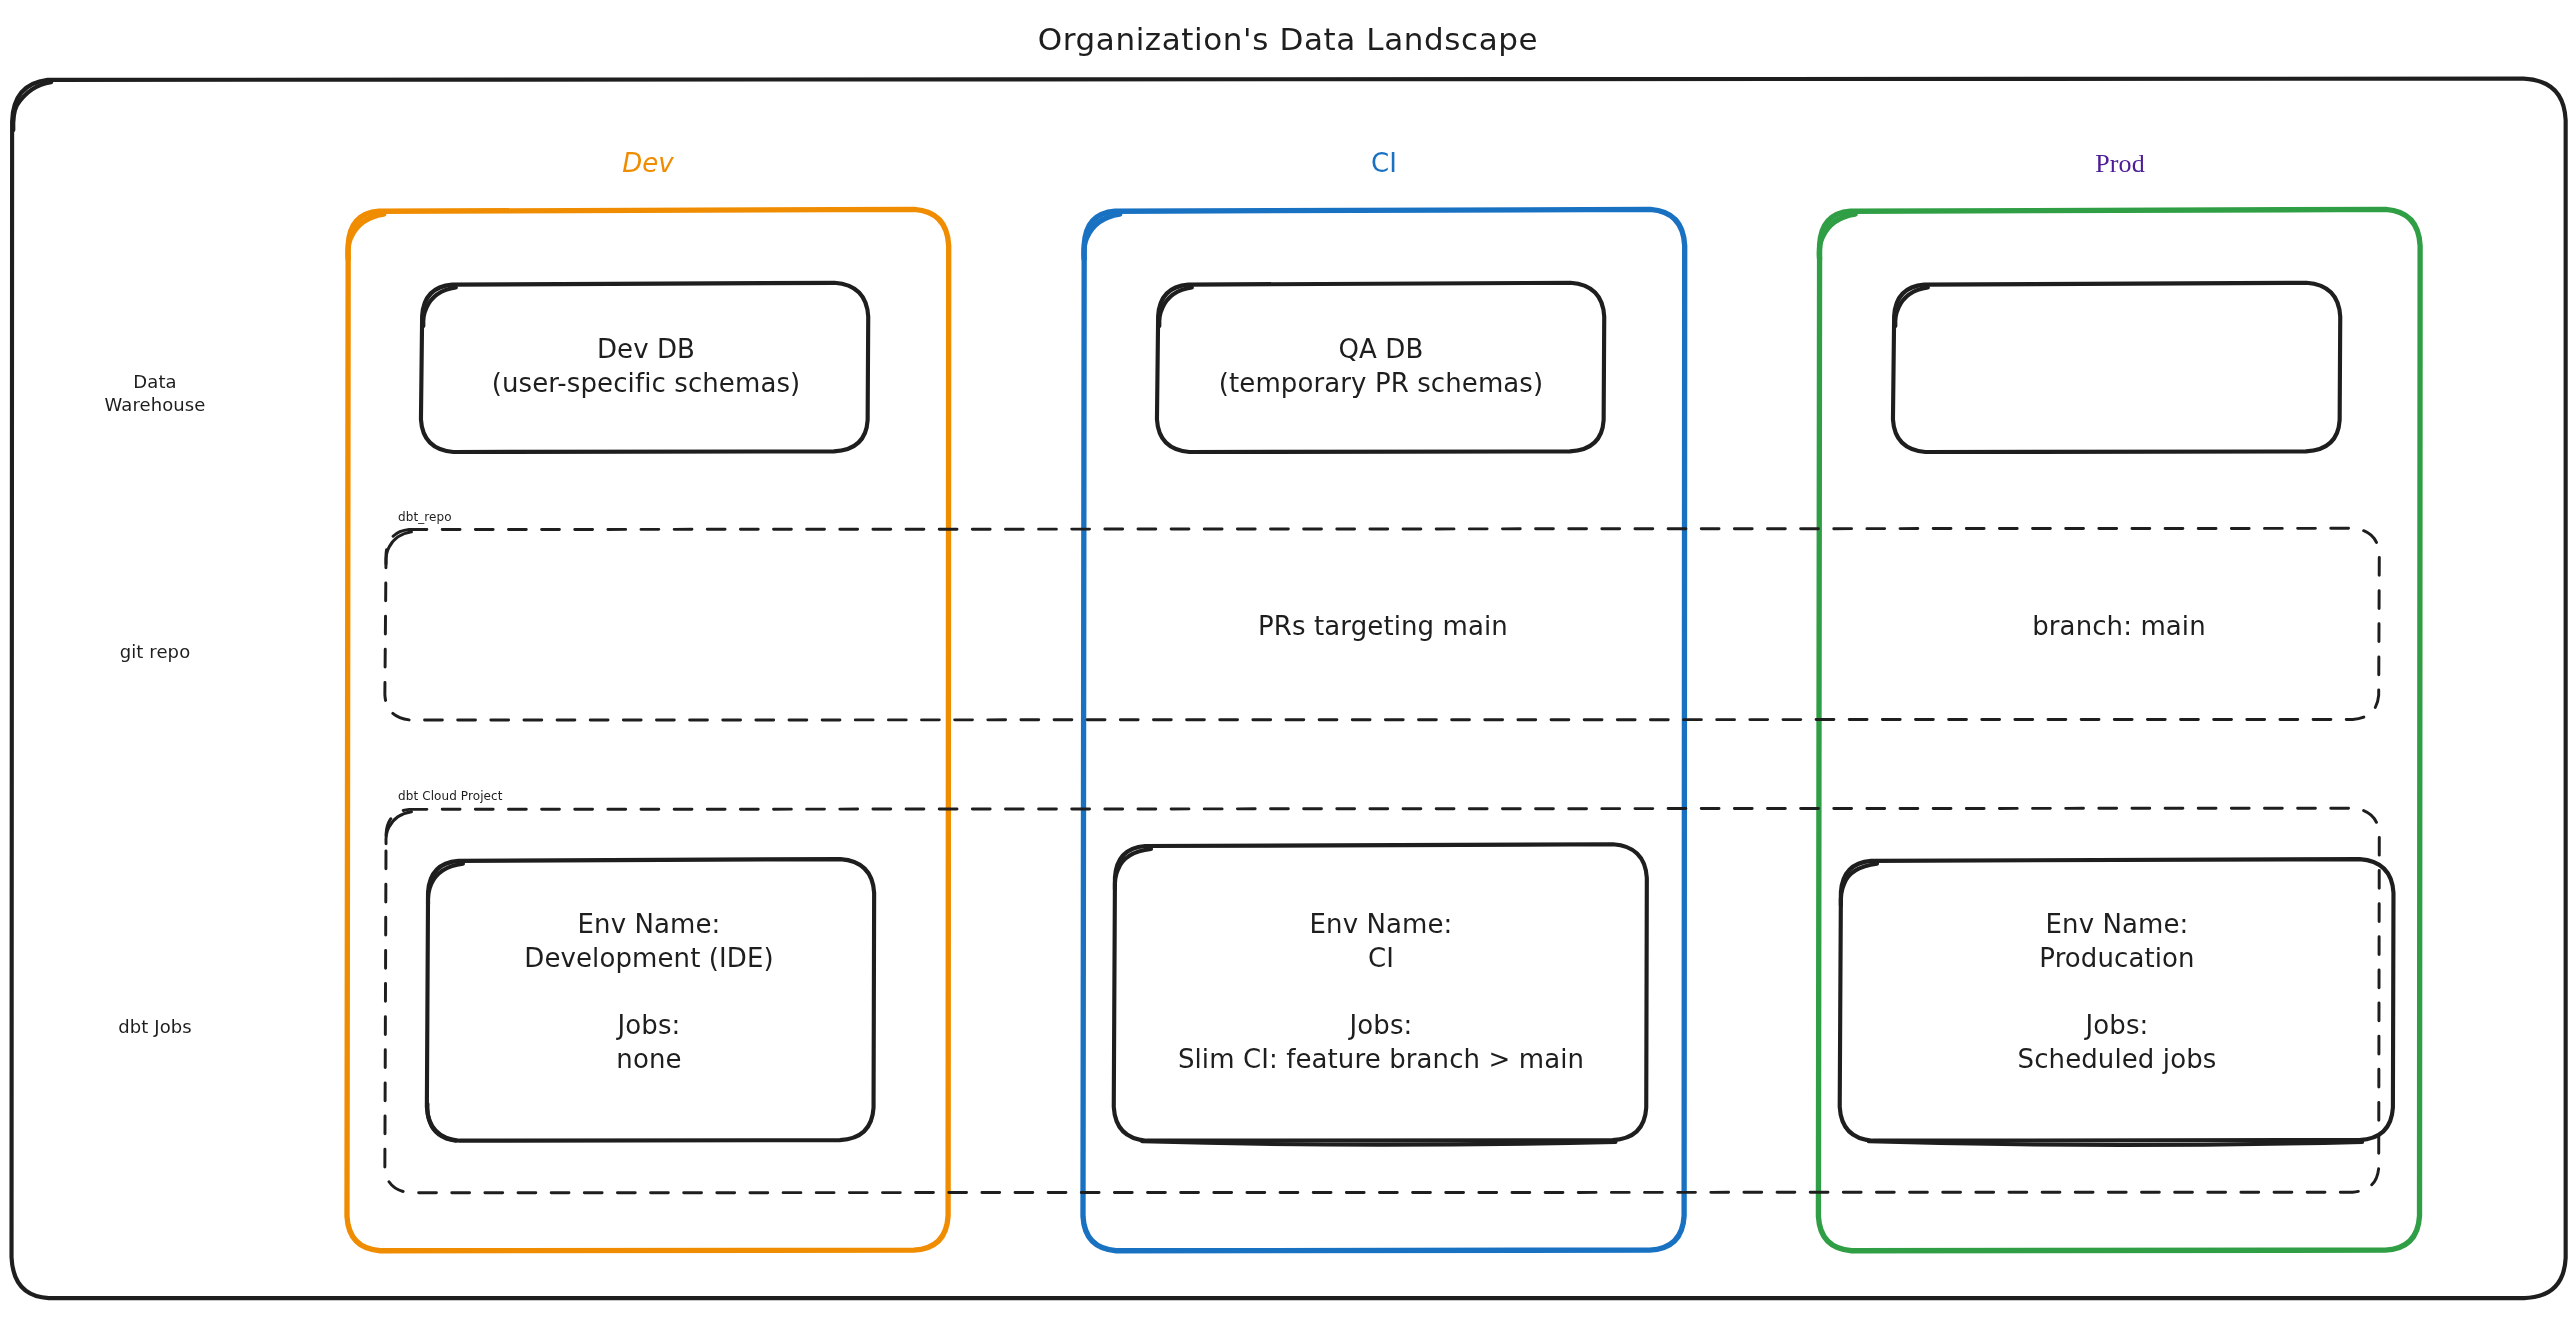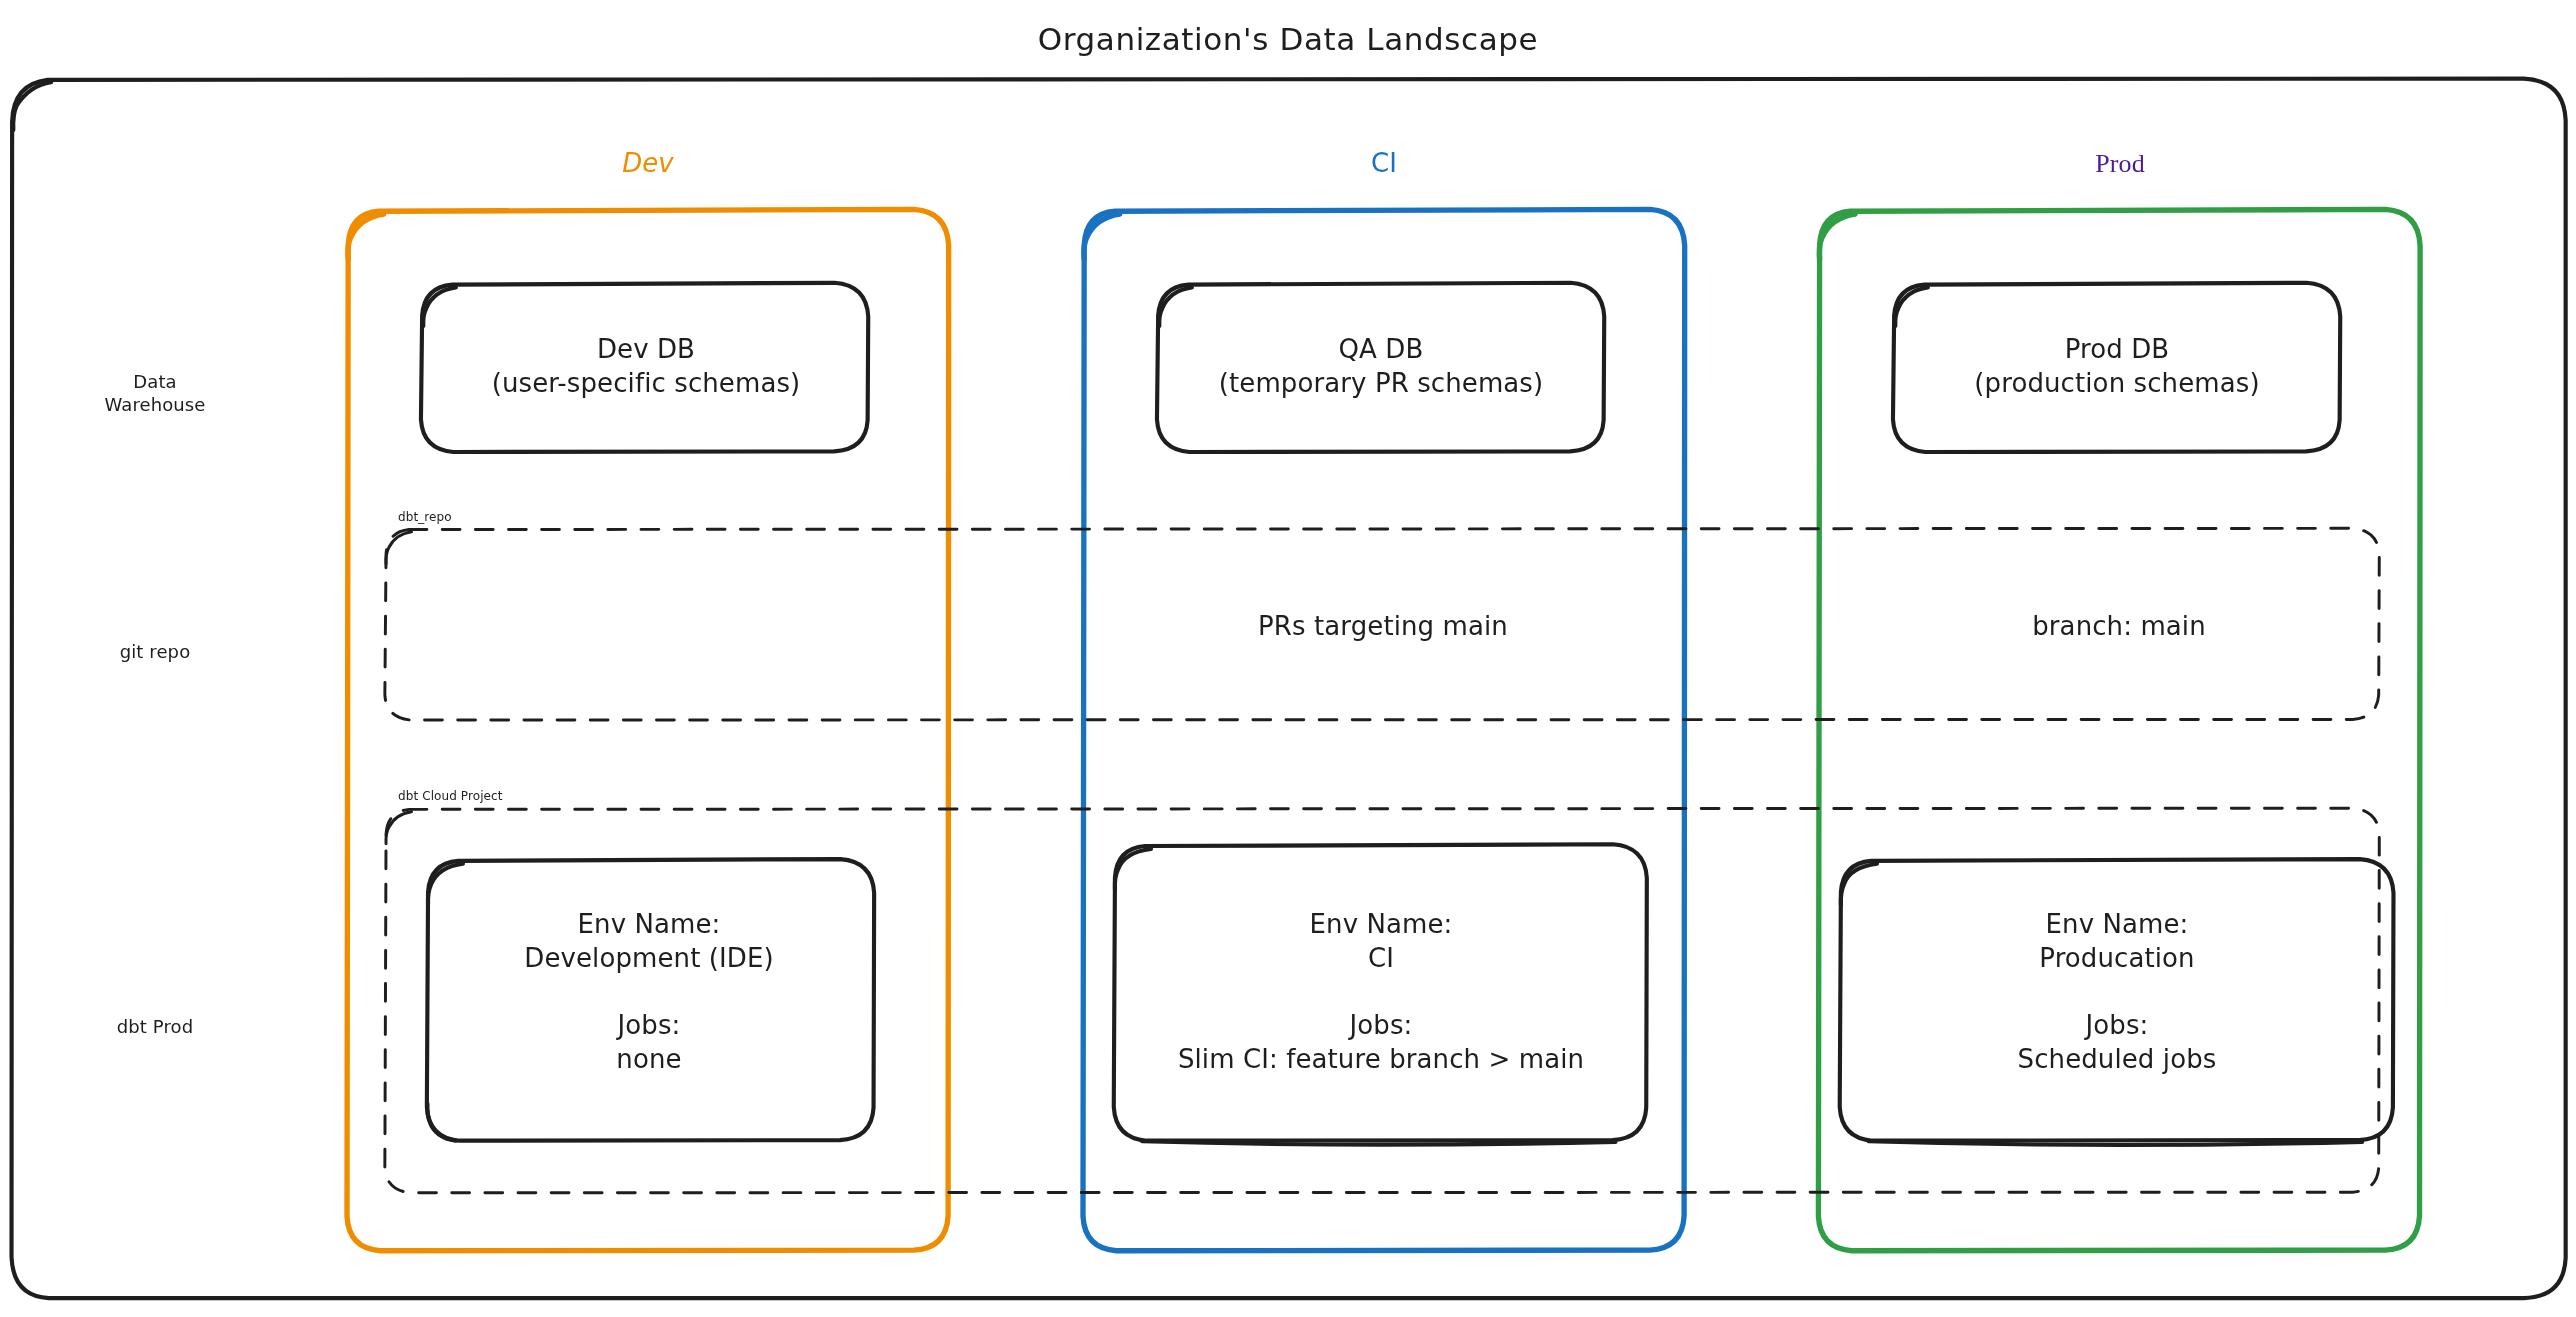--- a/index.html
+++ b/index.html
@@ -125,31 +125,29 @@
 
   <div class="lbl diagram-title" style="left:1288px; top:39px;">Organization's Data Landscape</div>
 
   <div class="lbl col-head dev" style="left:648px; top:164px;">Dev</div>
   <div class="lbl col-head ci" style="left:1384px; top:164px;">CI</div>
   <div class="lbl col-head prod" style="left:2120px; top:164px;">Prod</div>
 
   <div class="lbl row-label" style="left:155px; top:367px;">Data
 Warehouse</div>
   <div class="lbl row-label" style="left:155px; top:626px;">git repo</div>
-  <div class="lbl row-label" style="left:155px; top:1001px;">dbt Prod</div>
+  <div class="lbl row-label" style="left:155px; top:1001px;">dbt Jobs</div>
 
   <div class="lbl group-label" style="left:398px; top:510px;">dbt_repo</div>
   <div class="lbl group-label" style="left:398px; top:789px;">dbt Cloud Project</div>
 
   <div class="lbl node-text" style="left:646px; top:367px;">Dev DB
 (user-specific schemas)</div>
   <div class="lbl node-text" style="left:1381px; top:367px;">QA DB
 (temporary PR schemas)</div>
-  <div class="lbl node-text" style="left:2117px; top:367px;">Prod DB
-(production schemas)</div>
 
   <div class="lbl cell-text" style="left:1383px; top:627px;">PRs targeting main</div>
   <div class="lbl cell-text" style="left:2119px; top:627px;">branch: main</div>
 
   <div class="lbl node-text" style="left:649px; top:992px;">Env Name:
 Development (IDE)
 
 Jobs:
 none</div>
   <div class="lbl node-text" style="left:1381px; top:992px;">Env Name:

